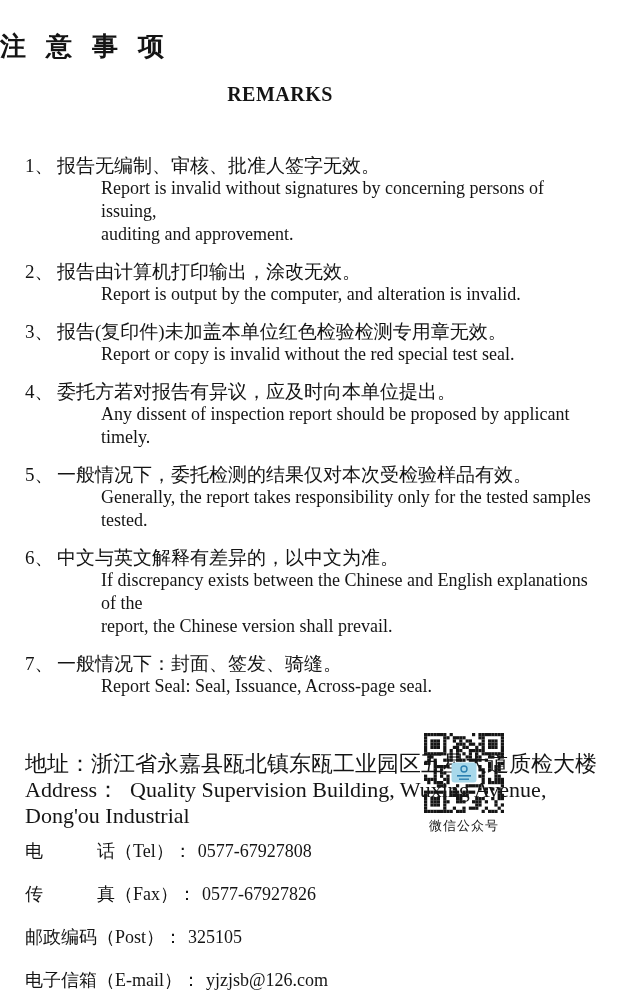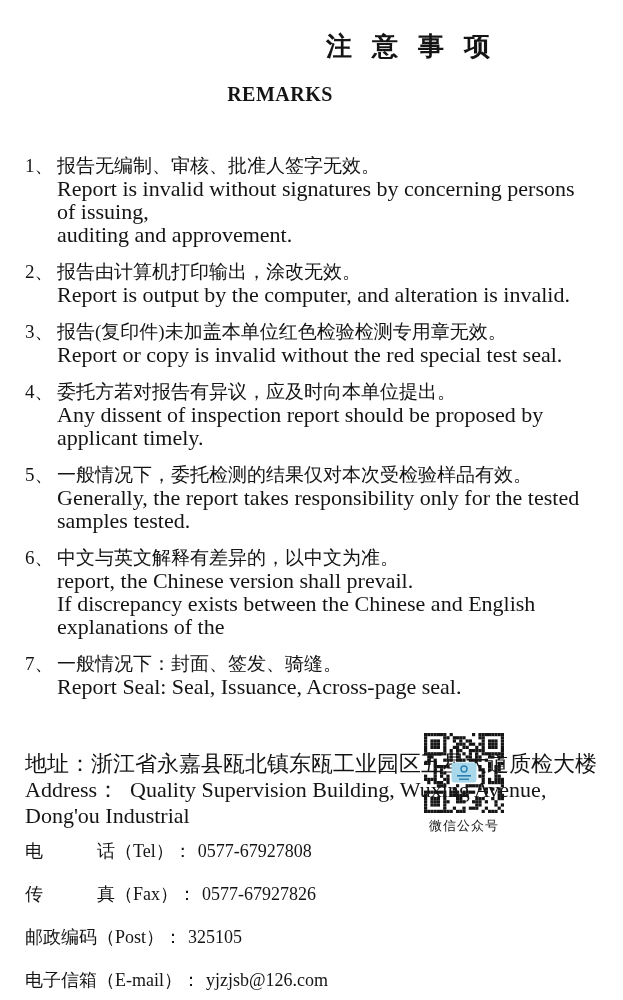--- a/index.html
+++ b/index.html
@@ -9,42 +9,42 @@
     margin:0 auto;
     background:#ffffff;
     color:#141414;
     font-family:"Liberation Serif","DejaVu Serif",serif;
     overflow:hidden;
   }
   
   .title-cn{
     margin-top:32px;
     width:510px;
-    text-align:right;
+    text-align:left;
     font-size:26px;
     line-height:30px;
     font-weight:600;
     letter-spacing:20px;
   }
   .title-en{
     margin-top:22px;
     width:560px;
     text-align:center;
     font-size:20px;
     line-height:20px;
     font-weight:bold;
     letter-spacing:0.5px;
   }
   
   .items{margin:50px 30px 0 25px;}
   .item{display:flex;margin-bottom:14px;}
   .item .num{flex:none;width:32px;font-size:19px;line-height:23px;}
   .item .body{flex:1;}
   .item .cn{font-size:19px;line-height:23px;}
-  .item .en{font-size:22px;line-height:23px;}
+  .item .en{font-size:18px;line-height:23px;margin-left:44px;}
   
   .address{margin:53px 20px 0 25px;}
   .address .line{font-size:22px;line-height:26px;white-space:pre-wrap;}
   
   .contacts{margin:12px 0 0 25px;}
   .contact-row{margin-bottom:23px;line-height:20px;font-size:18px;}
   .contact-label{white-space:pre-wrap;}
   .contact-value{margin-left:6px;}
   
   .qr-wrap{
@@ -104,22 +104,22 @@
       <div class="body">
         <div class="cn">一般情况下，委托检测的结果仅对本次受检验样品有效。</div>
         <div class="en">Generally, the report takes responsibility only for the tested samples tested.</div>
       </div>
     </div>
 
     <div class="item">
       <span class="num">6、</span>
       <div class="body">
         <div class="cn">中文与英文解释有差异的，以中文为准。</div>
+        <div class="en">If discrepancy exists between the Chinese and English explanations of the</div>
         <div class="en">report, the Chinese version shall prevail.</div>
-        <div class="en">If discrepancy exists between the Chinese and English explanations of the</div>
       </div>
     </div>
 
     <div class="item">
       <span class="num">7、</span>
       <div class="body">
         <div class="cn">一般情况下：封面、签发、骑缝。</div>
         <div class="en">Report Seal: Seal, Issuance, Across-page seal.</div>
       </div>
     </div>

